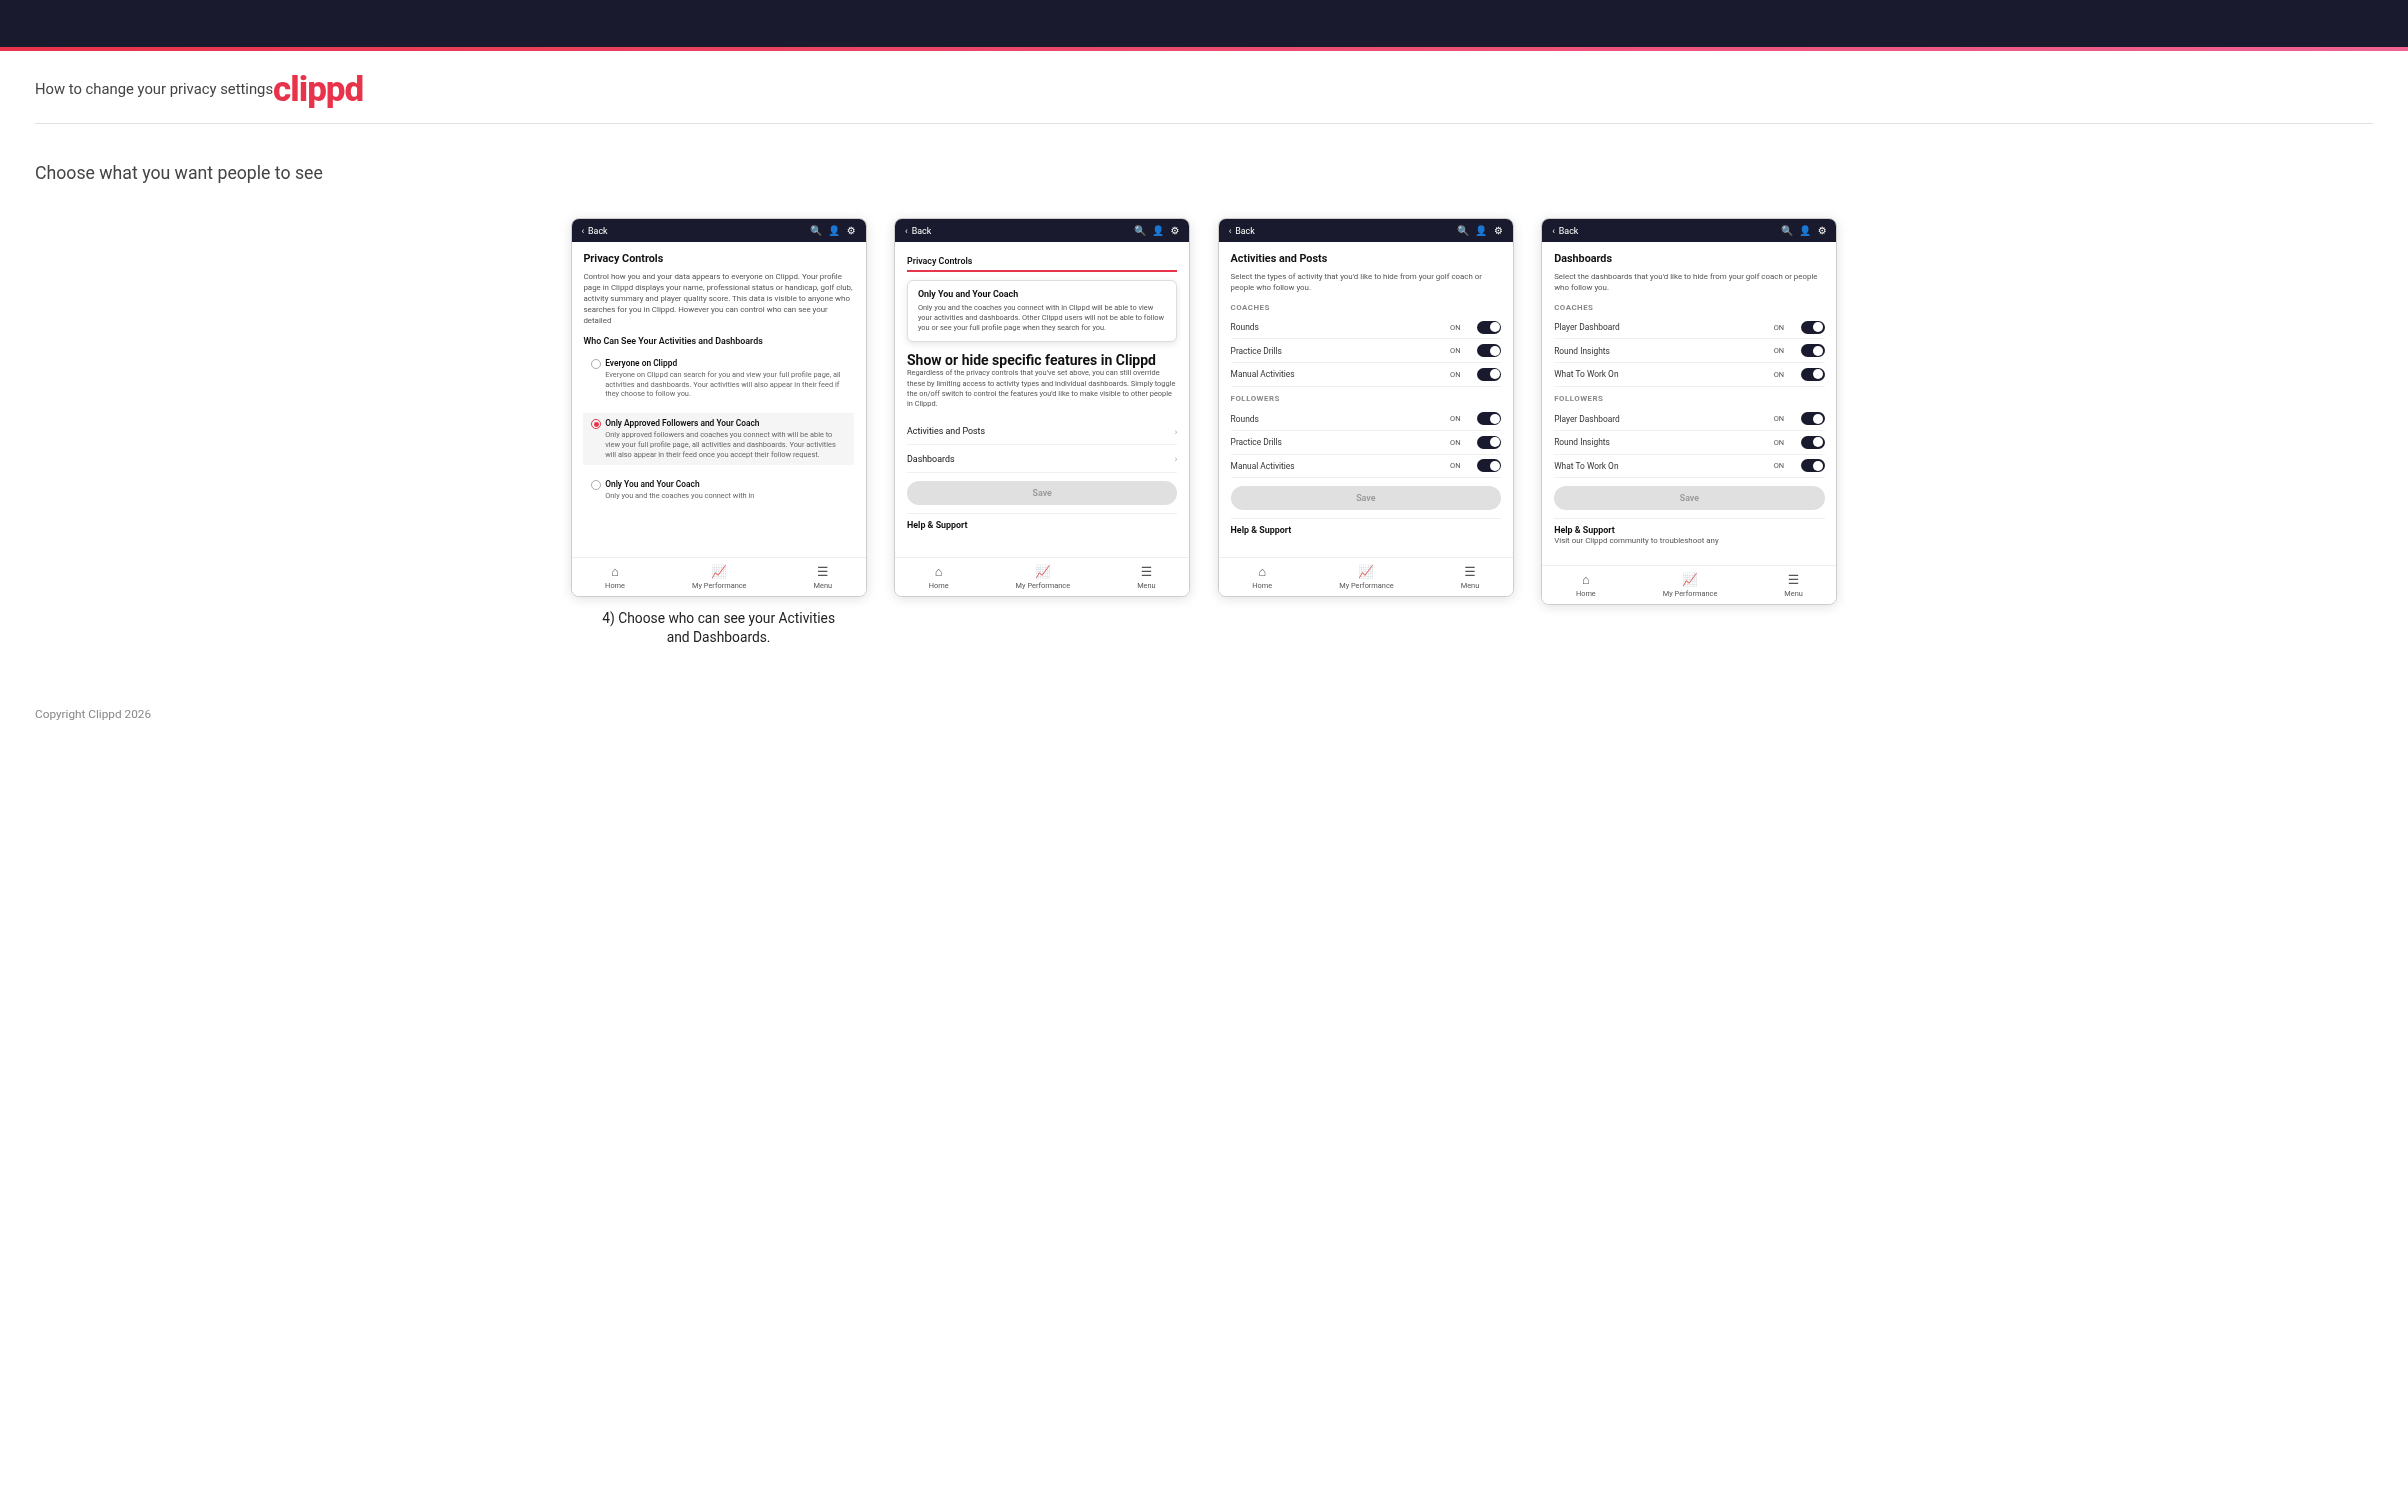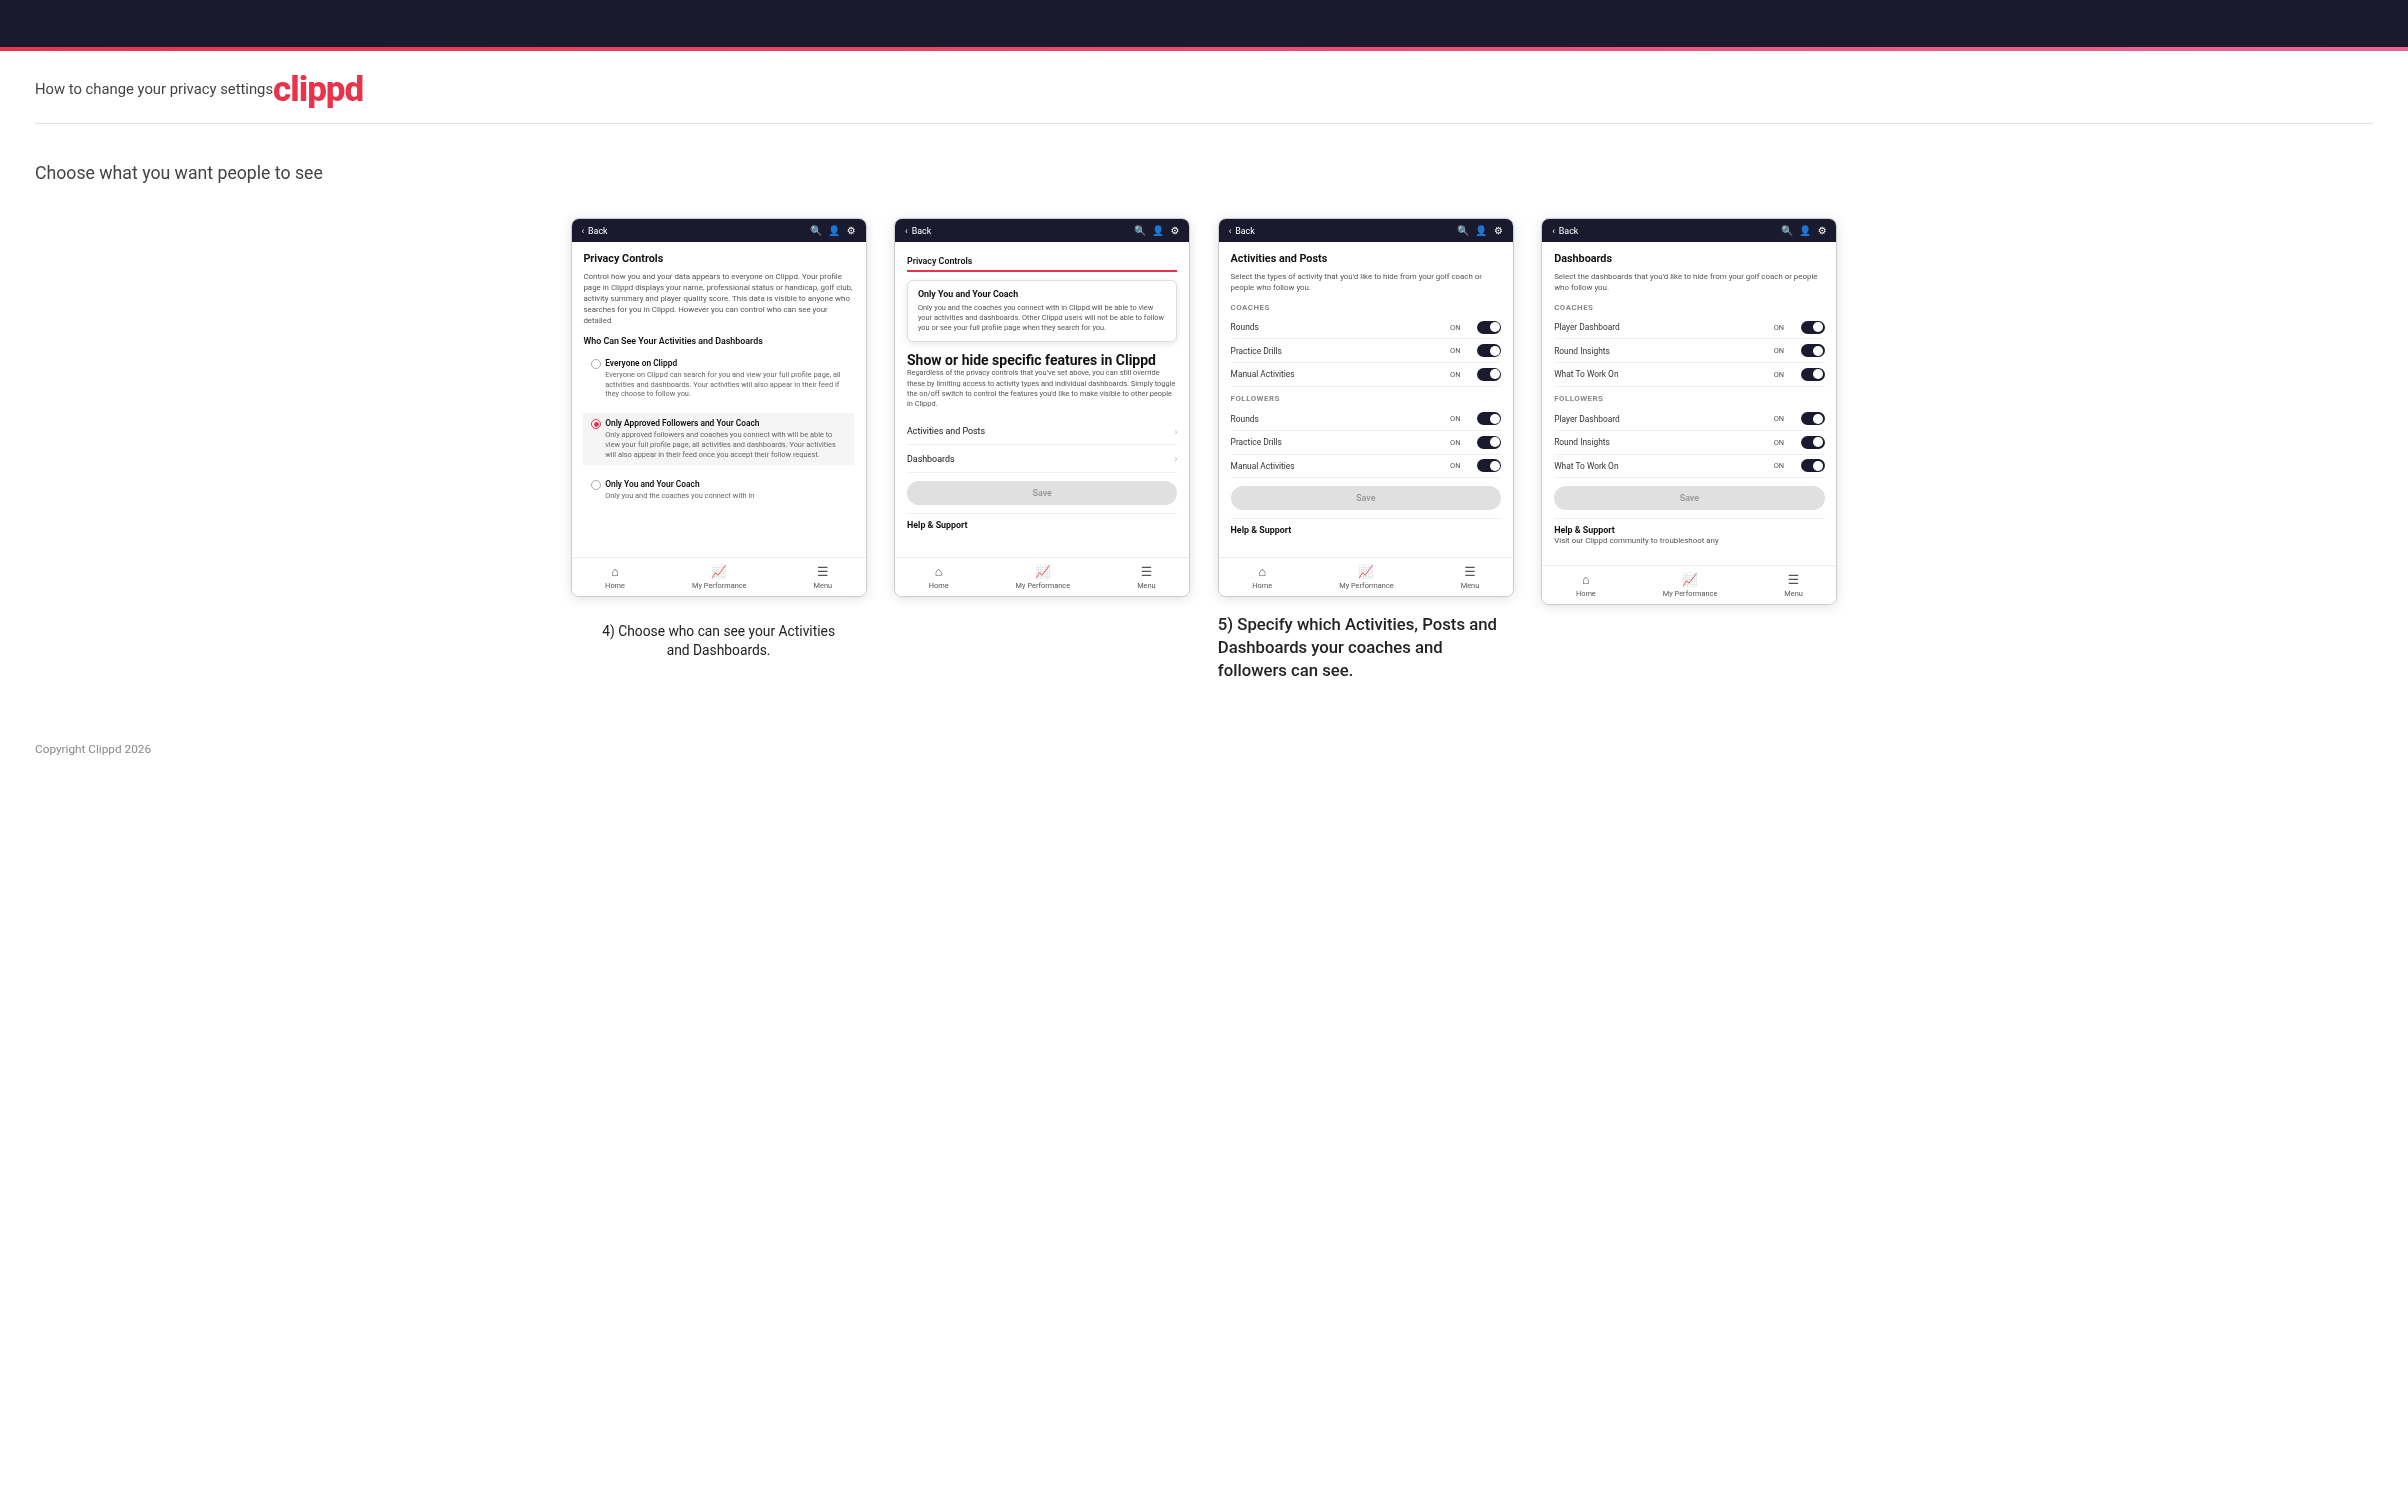--- a/index.html
+++ b/index.html
@@ -349,21 +349,21 @@
       margin-top: 3.9px;
     }
     .help-title {
       font-size: 8.9px;
       font-weight: 700;
       color: #111;
     }
 
     
     .caption {
-      margin-top: 25px;
+      margin-top: 12px;
       font-size: 13.8px;
       color: #222;
       text-align: center;
       line-height: 1.4;
       max-width: 256px;
     }
     .caption-large {
       font-size: 16.7px;
       font-weight: 500;
       line-height: 1.4;
@@ -609,24 +609,20 @@
             <span class="nav-icon">📈</span>
             <span class="nav-label">My Performance</span>
           </div>
           <div class="nav-item">
             <span class="nav-icon">☰</span>
             <span class="nav-label">Menu</span>
           </div>
         </div>
       </div>
 
-      <div class="caption-large">
-        <span>5)</span>
-        <span>Specify which Activities, Posts and Dashboards your coaches and followers can see.</span>
-      </div>
     </div>
 
     <div class="screenshot-group">
       <div class="mobile-screen">
         <div class="screen-topbar">
           <div class="screen-topbar-left">
             <span class="back-arrow">‹</span>
             <span>Back</span>
           </div>
           <div class="screen-topbar-icons">

